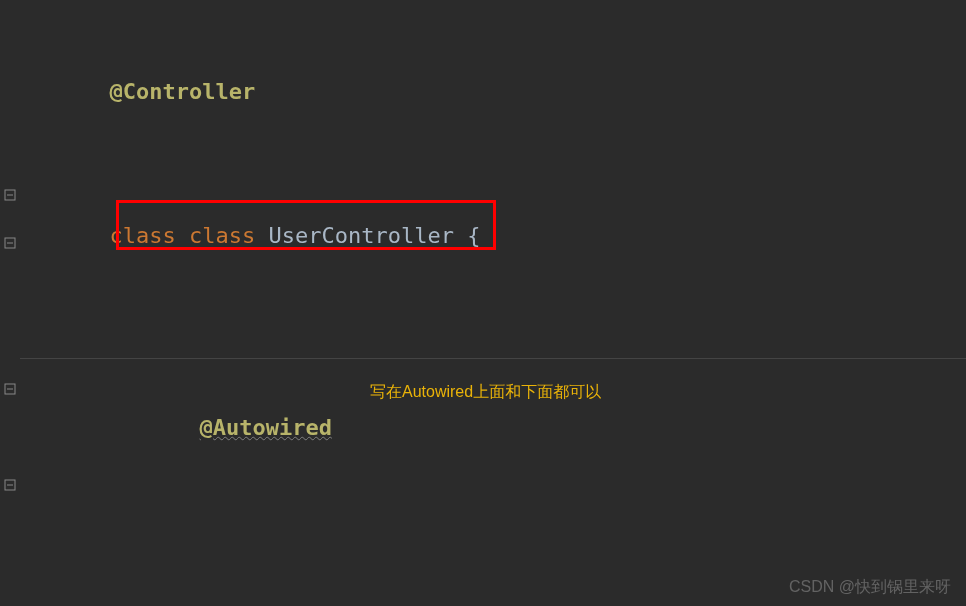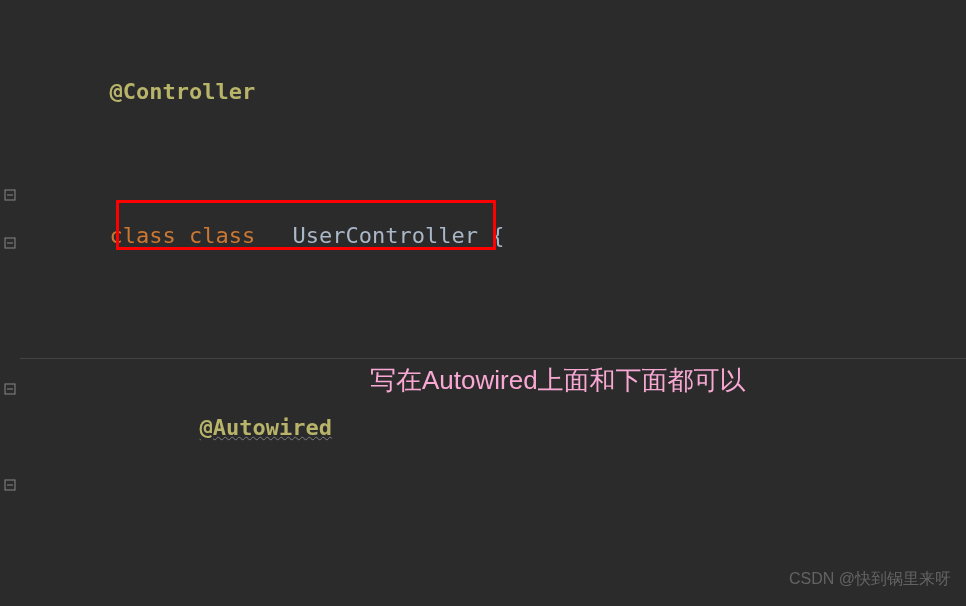--- a/index.html
+++ b/index.html
@@ -48,55 +48,55 @@
       position: relative;
     }
     .line {
       padding-left: 10px;
       white-space: pre;
       position: relative;
     }
     .indent1 { padding-left: 100px; }
     .annotation { color: #b8b46a; font-weight: bold; }
     .keyword { color: #cc7832; }
-    .type { color: #a9b7c6; margin-left: 24px; }
+    .type { color: #a9b7c6; }
     .punct { color: #a9b7c6; }
     .wavy-underline {
       text-decoration: underline wavy #808080;
       text-decoration-thickness: 1px;
       text-align: center;
     }
     .comment-green {
-      color: #f9a8d4;
+      color: #eab308;
       position: absolute;
       left: 350px;
-      top: 0;
+      top: 12px;
       font-family: 'Microsoft YaHei', 'SimHei', sans-serif;
-      font-size: 26px;
+      font-size: 16px;
     }
     .highlight-box {
       position: absolute;
       border: 3px solid #ff0000;
       left: 96px;
       top: 200px;
       width: 380px;
       height: 50px;
       pointer-events: none;
     }
     .separator {
       border-top: 1px solid #444;
       margin: 0;
       position: absolute;
       left: 0;
       right: 0;
       top: 358px;
     }
     .watermark {
       position: absolute;
-      bottom: 16px;
+      bottom: 8px;
       right: 15px;
       color: #888;
       font-size: 16px;
       font-family: 'Microsoft YaHei', sans-serif;
       opacity: 0.6;
     }
   </style>
 </head>
 <body>
 

